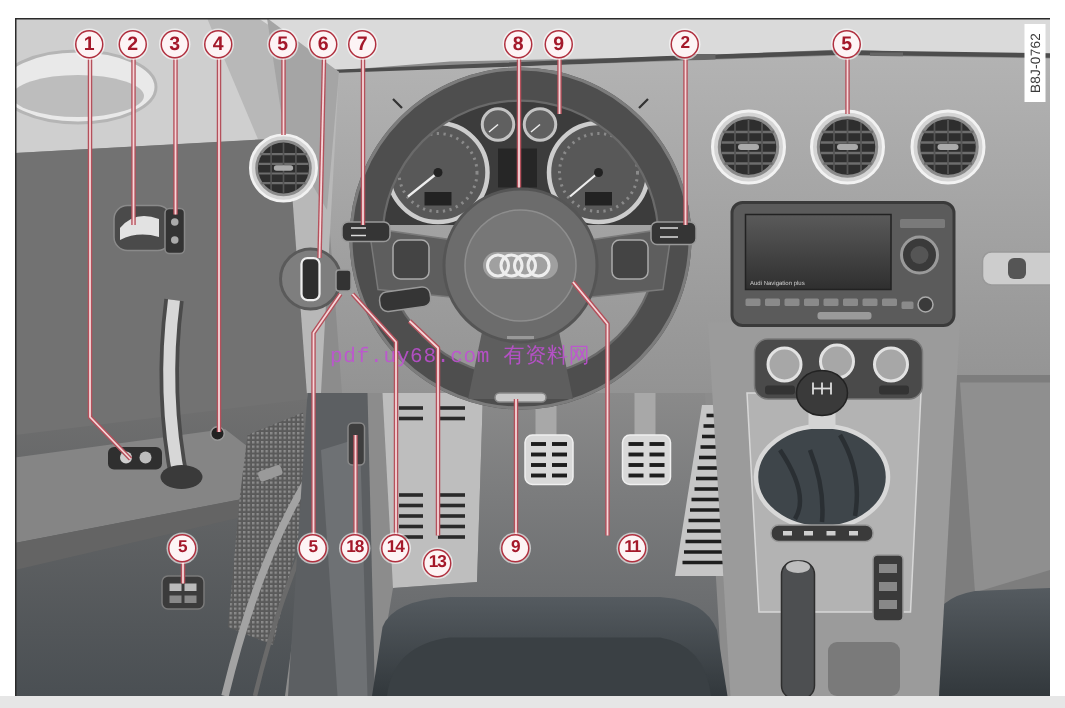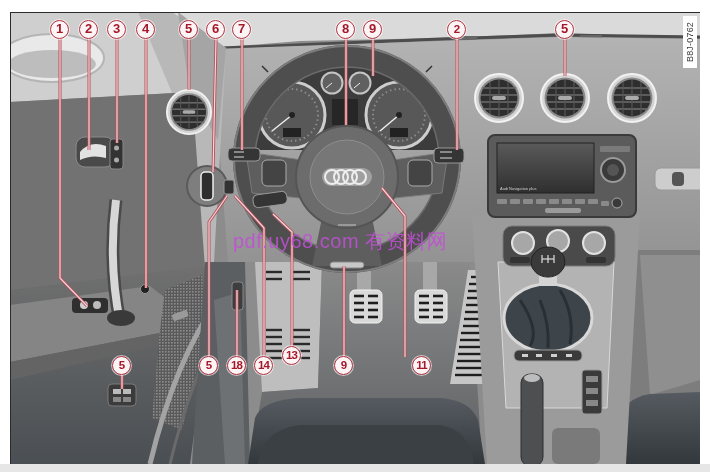--- a/index.html
+++ b/index.html
@@ -30,22 +30,22 @@
     position: absolute; left: 683px; top: 16px; width: 14px; height: 52px;
     background: #ffffff;
   }
   .figure-code span {
     position: absolute; left: 50%; top: 50%;
     transform: translate(-50%, -50%) rotate(-90deg);
     font-family: "Liberation Sans", sans-serif; font-size: 9px; color: #3a3a3a;
     white-space: nowrap; letter-spacing: 0.2px;
   }
   .watermark {
-    position: absolute; left: 233px; top: 228px;
-    font-family: Liberation Sans, sans-serif; font-size: 20px;
+    position: absolute; left: 220px; top: 228px;
+    font-family: Liberation Mono, monospace; font-size: 14px;
     color: var(--watermark, #c24fd6); opacity: 0.85; white-space: nowrap;
     letter-spacing: 0.5px;
   }
 </style>
 </head>
 <body>
 
 <div class="bottom-strip"></div>
 
 <svg class="illustration" width="710" height="472" viewBox="0 0 710 472" xmlns="http://www.w3.org/2000/svg">
@@ -416,16 +416,16 @@
 <div class="callout" style="left:216px;top:30px">6</div>
 <div class="callout" style="left:242px;top:30px">7</div>
 <div class="callout" style="left:346px;top:30px">8</div>
 <div class="callout" style="left:373px;top:30px">9</div>
 <div class="callout two" style="left:457px;top:30px">2</div>
 <div class="callout" style="left:565px;top:30px">5</div>
 
 <div class="callout two" style="left:209px;top:366px">5</div>
 <div class="callout two" style="left:237px;top:366px">18</div>
 <div class="callout two" style="left:264px;top:366px">14</div>
-<div class="callout two" style="left:292px;top:356px">13</div>
+<div class="callout two" style="left:292px;top:376px">13</div>
 <div class="callout two" style="left:344px;top:366px">9</div>
 <div class="callout two" style="left:422px;top:366px">11</div>
 <div class="callout two" style="left:122px;top:366px">5</div>
 
 </body></html>

